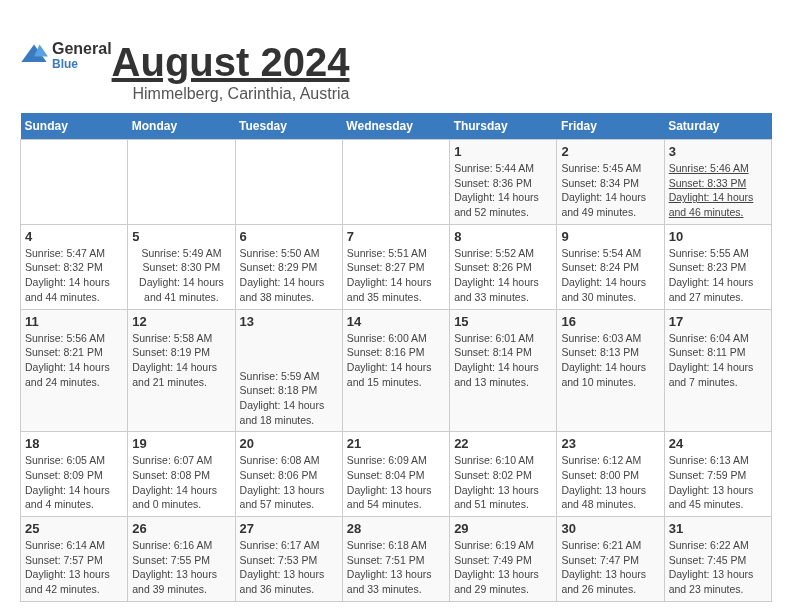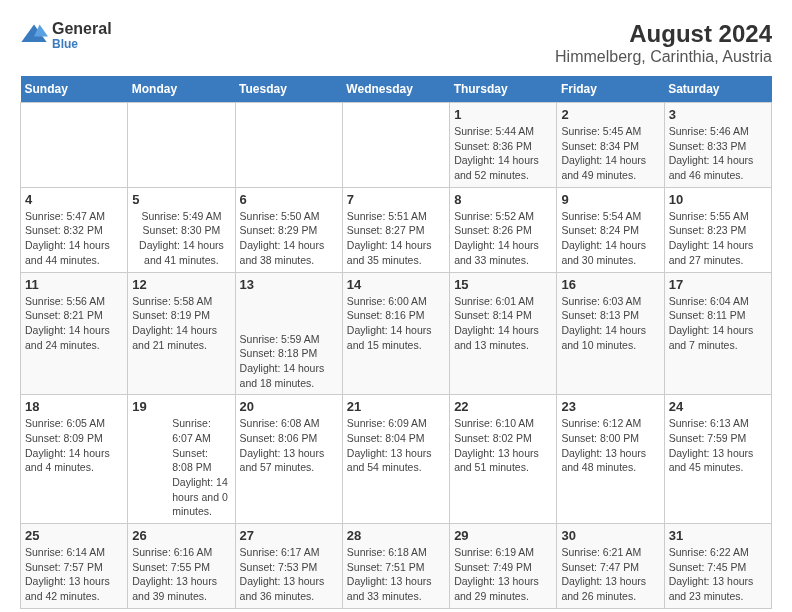--- a/index.html
+++ b/index.html
@@ -5,23 +5,24 @@
     * { box-sizing: border-box; margin: 0; padding: 0; }
     body {
       font-family: Arial, sans-serif;
       background: #fff;
       width: 792px;
       min-height: 612px;
       padding: 20px;
     }
     .header-area {
       display: flex;
-      justify-content: space-between;
+      justify-content: flex-start;
       align-items: flex-start;
       margin-bottom: 10px;
+      margin-top: 20px;
     }
     .logo {
       display: flex;
       align-items: center;
       gap: 4px;
     }
     .logo-text {
       display: flex;
       flex-direction: column;
       line-height: 1.1;
@@ -37,23 +38,24 @@
       color: #3a7abf;
     }
     .logo-icon {
       width: 28px;
       height: 28px;
     }
     .title-area {
       text-align: right;
     }
     .main-title {
-      font-size: 24px;
+      font-size: 40px;
       font-weight: bold;
       color: #333;
+      text-decoration: underline;
     }
     .subtitle {
       font-size: 16px;
       color: #555;
     }
     table {
       width: 100%;
       border-collapse: collapse;
       font-size: 11px;
     }
@@ -136,21 +138,21 @@
 Daylight: 14 hours and 52 minutes.</div>
         </td>
         <td>
           <div class="day-number">2</div>
           <div class="day-info" style="white-space: pre-line;">Sunrise: 5:45 AM
 Sunset: 8:34 PM
 Daylight: 14 hours and 49 minutes.</div>
         </td>
         <td>
           <div class="day-number">3</div>
-          <div class="day-info" style="white-space: pre-line;">Sunrise: 5:46 AM
+          <div class="day-info" style="white-space: pre-line; text-decoration: underline;">Sunrise: 5:46 AM
 Sunset: 8:33 PM
 Daylight: 14 hours and 46 minutes.</div>
         </td>
       </tr>
       <tr>
         <td>
           <div class="day-number">4</div>
           <div class="day-info" style="white-space: pre-line;">Sunrise: 5:47 AM
 Sunset: 8:32 PM
 Daylight: 14 hours and 44 minutes.</div>
@@ -238,21 +240,21 @@
       </tr>
       <tr>
         <td>
           <div class="day-number">18</div>
           <div class="day-info" style="white-space: pre-line;">Sunrise: 6:05 AM
 Sunset: 8:09 PM
 Daylight: 14 hours and 4 minutes.</div>
         </td>
         <td>
           <div class="day-number">19</div>
-          <div class="day-info" style="white-space: pre-line; margin-left: 40px;">Sunrise: 6:07 AM
+          <div class="day-info" style="white-space: pre-line;">Sunrise: 6:07 AM
 Sunset: 8:08 PM
 Daylight: 14 hours and 0 minutes.</div>
         </td>
         <td>
           <div class="day-number">20</div>
           <div class="day-info" style="white-space: pre-line;">Sunrise: 6:08 AM
 Sunset: 8:06 PM
 Daylight: 13 hours and 57 minutes.</div>
         </td>
         <td>

